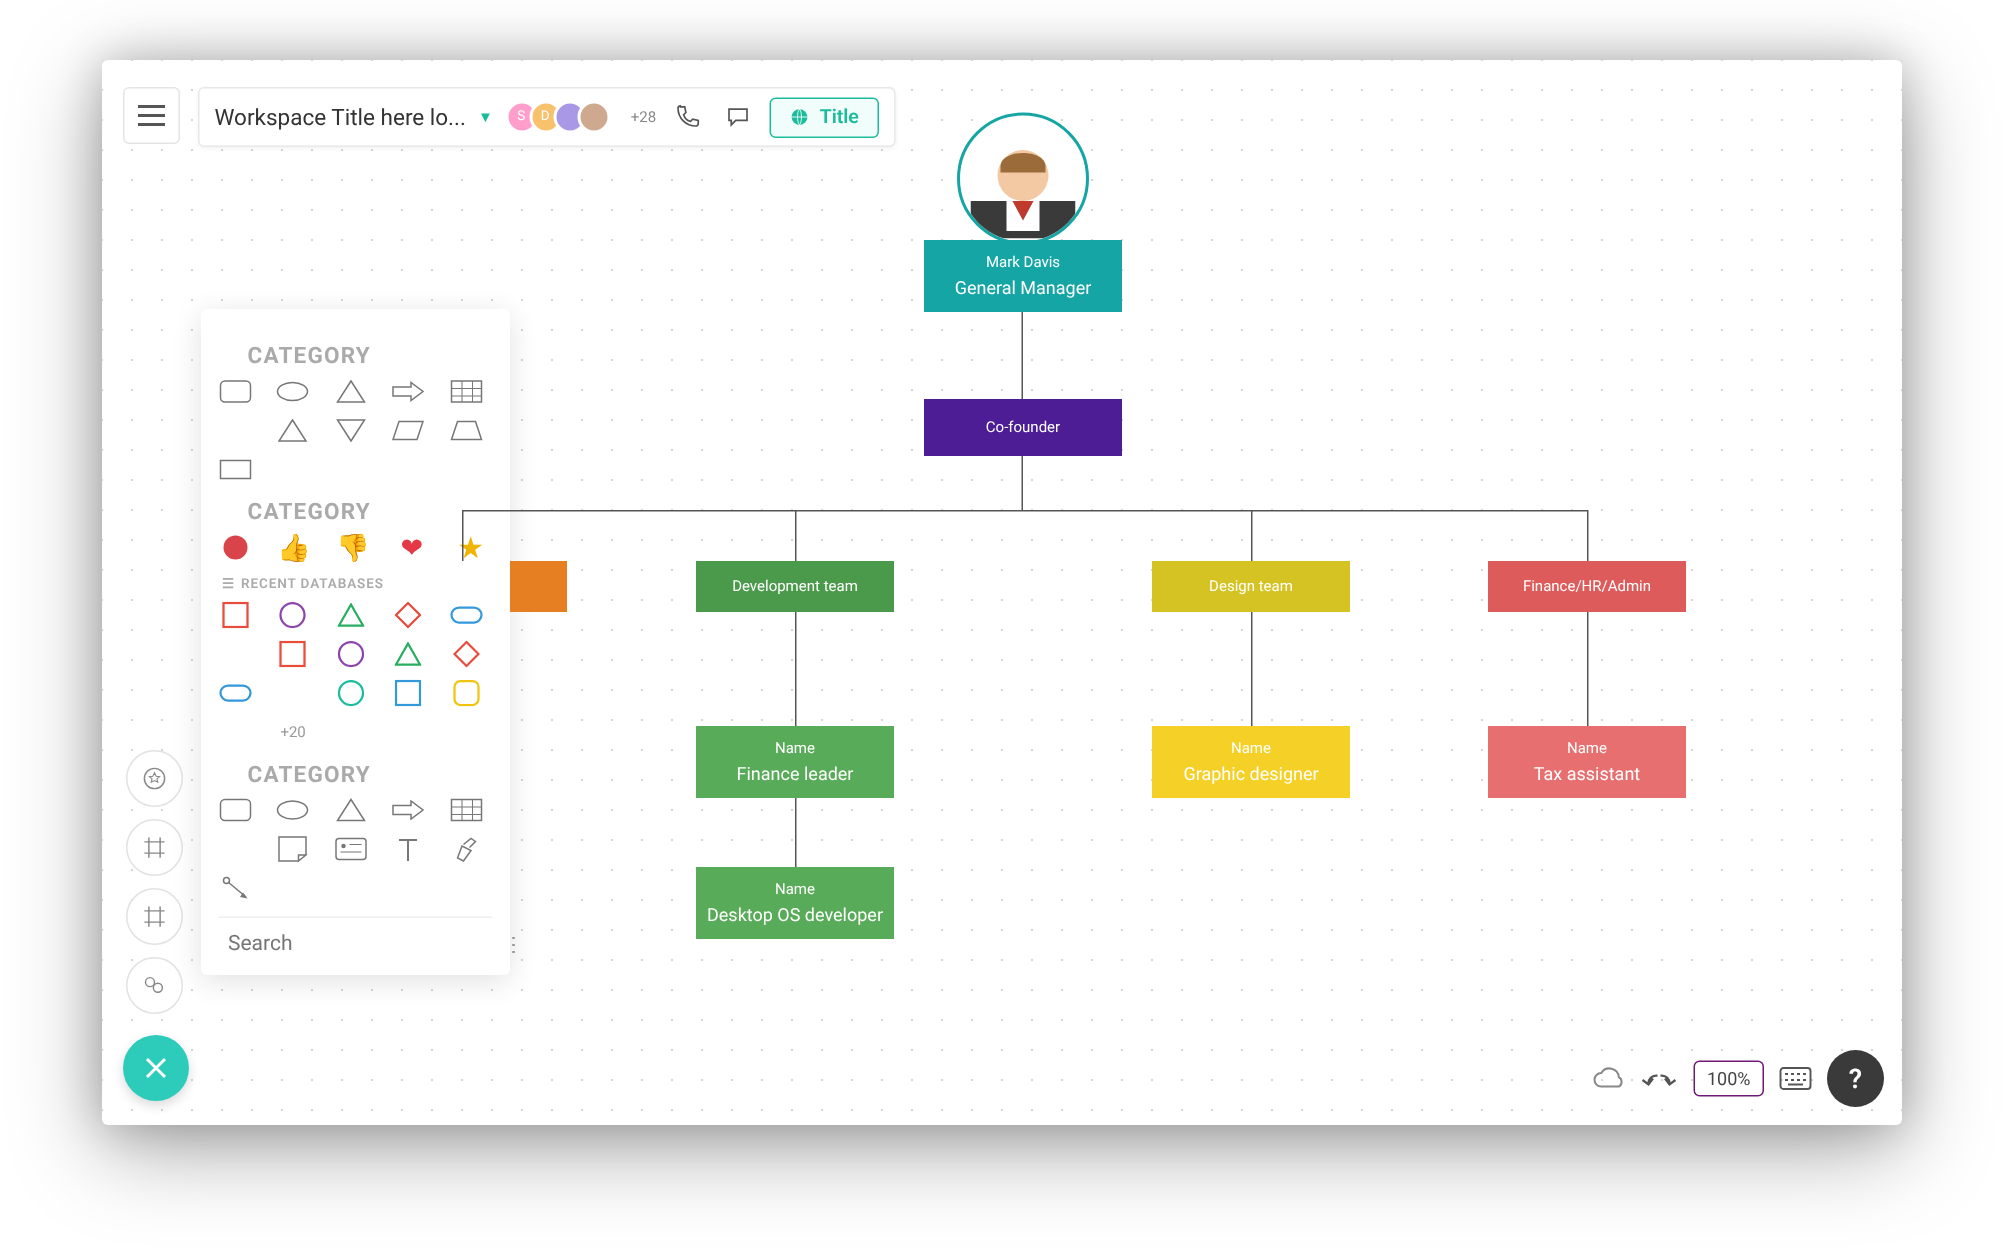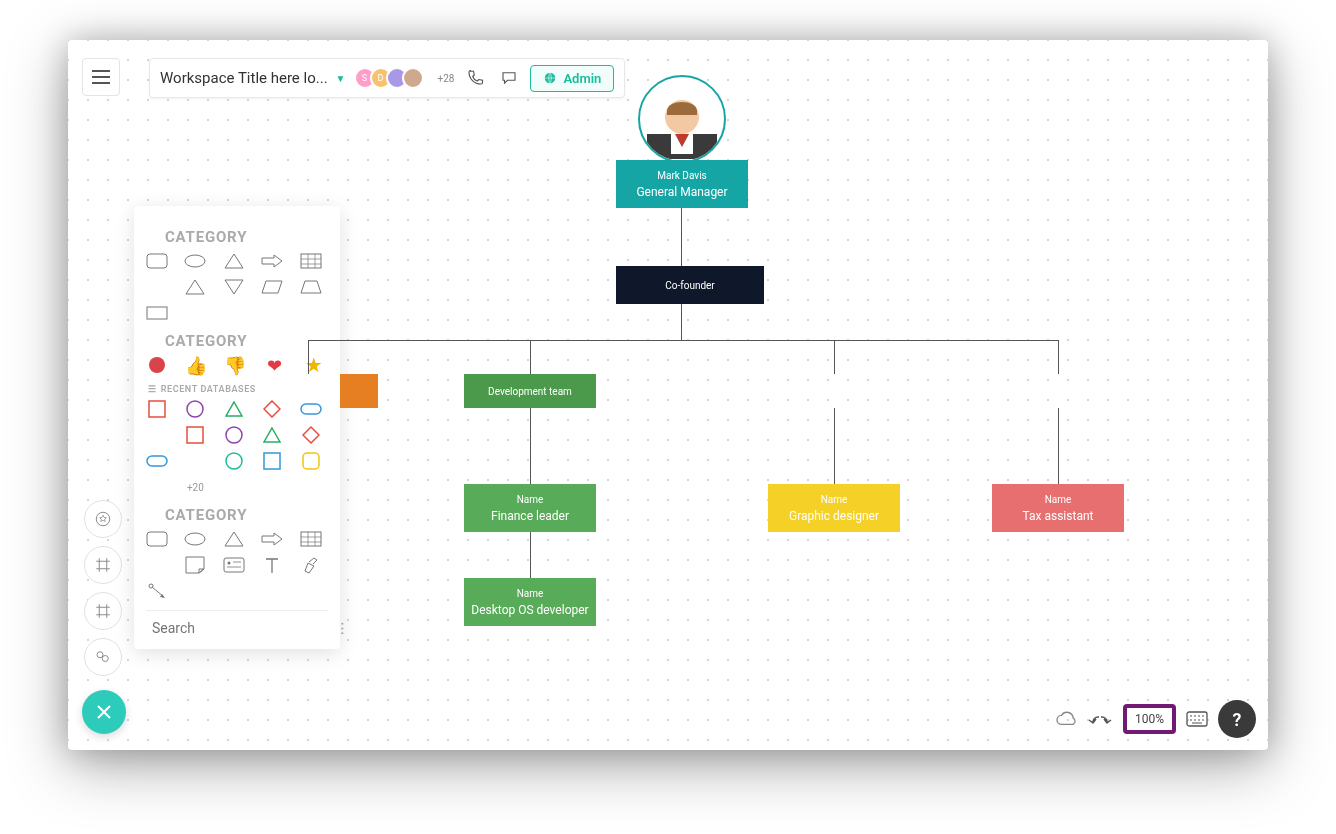--- a/index.html
+++ b/index.html
@@ -2,21 +2,21 @@
 <html><head>
 <meta charset="utf-8">
 <style>
   *{box-sizing:border-box;margin:0;padding:0;font-family:-apple-system,BlinkMacSystemFont,'Segoe UI',Roboto,sans-serif;}
   body{background:#fff;width:1336px;height:834px;overflow:hidden;position:relative;}
   .app{position:absolute;left:68px;top:40px;width:1200px;height:710px;background:#fff;box-shadow:0 15px 60px rgba(0,0,0,0.35),0 0 30px rgba(0,0,0,0.2);border-radius:4px;}
   
   .canvas{position:absolute;inset:0;background-image:radial-gradient(#d5d5d5 1px,transparent 1px);background-size:20px 20px;background-position:10px 50px;}
   
   .menu-btn{position:absolute;left:14px;top:18px;width:38px;height:38px;border:1px solid #e4e4e4;border-radius:4px;background:#fff;display:flex;align-items:center;justify-content:center;cursor:pointer;}
-  .title-bar{position:absolute;left:81px;top:18px;height:40px;background:#fff;border:1px solid #e8e8e8;border-radius:4px;display:flex;align-items:center;padding:0 10px;gap:8px;box-shadow:0 1px 3px rgba(0,0,0,0.05);}
+  .title-bar{position:absolute;left:64px;top:18px;height:40px;background:#fff;border:1px solid #e8e8e8;border-radius:4px;display:flex;align-items:center;padding:0 10px;gap:8px;box-shadow:0 1px 3px rgba(0,0,0,0.05);}
   .title-text{font-size:15px;color:#333;white-space:nowrap;}
   .chev{color:#1abc9c;font-size:10px;}
   .avatars{display:flex;align-items:center;margin-left:6px;}
   .av{width:22px;height:22px;border-radius:50%;border:2px solid #fff;margin-left:-6px;display:flex;align-items:center;justify-content:center;font-size:9px;color:#fff;}
   .avcount{font-size:10px;color:#888;margin-left:14px;}
   .icon-btn{width:26px;height:26px;display:flex;align-items:center;justify-content:center;color:#555;}
   .share-btn{border:1px solid #1abc9c;border-radius:4px;padding:5px 12px;display:flex;align-items:center;gap:6px;color:#1abc9c;font-size:13px;font-weight:600;background:#f0fdfb;}
   
   .side-tools{position:absolute;left:16px;top:460px;display:flex;flex-direction:column;gap:8px;}
   .circ{width:38px;height:38px;border-radius:50%;border:1px solid #e2e2e2;background:#fff;display:flex;align-items:center;justify-content:center;color:#666;}
@@ -35,21 +35,21 @@
   
   .chart{position:absolute;left:0;top:0;width:100%;height:100%;}
   .node{position:absolute;color:#fff;font-size:10px;display:flex;flex-direction:column;align-items:center;justify-content:center;text-align:right;line-height:1.5;}
   .node .l1{font-size:10px;}
   .node .l2{font-size:12px;}
   .avatar-circle{position:absolute;width:88px;height:88px;border:2px solid #16a5a5;border-radius:50%;background:#fff;display:flex;align-items:center;justify-content:center;overflow:hidden;}
   
   .line{position:absolute;background:#555;}
   
   .br{position:absolute;right:12px;bottom:12px;display:flex;align-items:center;gap:10px;}
-  .br .pill{background:#fff;border:4px solid #701a75;border-radius:4px;padding:4px 8px;font-size:12px;color:#444;}
+  .br .pill{background:#fff;border:1px solid #701a75;border-radius:4px;padding:4px 8px;font-size:12px;color:#444;}
   .help{width:38px;height:38px;border-radius:50%;background:#3a3a3a;color:#fff;display:flex;align-items:center;justify-content:center;font-size:18px;font-weight:600;}
 </style>
 </head>
 <body>
 
 <div class="app">
   <div class="canvas"></div>
 
   <div class="menu-btn">
     <svg width="18" height="14" viewBox="0 0 18 14">
@@ -74,21 +74,21 @@
     <div class="icon-btn">
       <svg width="18" height="18" viewBox="0 0 24 24">
           <path d="M4 5h16v10H10l-4 4v-4H4z" fill="none" stroke="#555" stroke-width="1.5"></path>
         </svg>
     </div>
     <div class="share-btn">
       <svg width="14" height="14" viewBox="0 0 24 24">
           <circle cx="12" cy="12" r="9" fill="#1abc9c"></circle>
           <path d="M3 12h18M12 3c3 3 3 15 0 18M12 3c-3 3-3 15 0 18" stroke="#fff" stroke-width="1" fill="none"></path>
         </svg>
-      <span>Admin</span>
+      <span>Title</span>
     </div>
   </div>
 
   <div class="side-tools">
     <div class="circ">
         <svg width="18" height="18" viewBox="0 0 24 24">
           <circle cx="12" cy="12" r="9" fill="none" stroke="#888" stroke-width="1.3"></circle>
           <path d="M12 7l1.5 3 3 .3-2.3 2 .7 3L12 13.8 9.1 15.3l.7-3L7.5 10.3l3-.3z" fill="none" stroke="#888" stroke-width="1"></path>
         </svg>
       </div>
@@ -351,37 +351,43 @@
       </svg>
     </div>
 
     <div class="node" style="left:548px;top:120px;width:132px;height:48px;background:#16a5a5">
       <div class="l1">Mark Davis</div>
       <div class="l2">General Manager</div>
     </div>
 
     <div class="line" style="left:613px;top:168px;width:1px;height:58px"></div>
 
-    <div class="node" style="left:548px;top:226px;width:148px;height:38px;background:#0f172a">
+    <div class="node" style="left:548px;top:226px;width:132px;height:38px;background:#4c1d95">
       <div class="l1">Co-founder</div>
     </div>
 
     <div class="line" style="left:613px;top:264px;width:1px;height:36px"></div>
 
     <div class="line" style="left:240px;top:300px;width:750px;height:1px"></div>
 
     <div class="line" style="left:240px;top:300px;width:1px;height:34px"></div>
     <div class="line" style="left:462px;top:300px;width:1px;height:34px"></div>
     <div class="line" style="left:766px;top:300px;width:1px;height:34px"></div>
     <div class="line" style="left:990px;top:300px;width:1px;height:34px"></div>
 
     <div class="node" style="left:272px;top:334px;width:38px;height:34px;background:#e67e22"></div>
     <div class="node" style="left:396px;top:334px;width:132px;height:34px;background:#4b9a4b">
       <div class="l1">Development team</div>
     </div>
+    <div class="node" style="left:700px;top:334px;width:132px;height:34px;background:#d4c322">
+      <div class="l1">Design team</div>
+    </div>
+    <div class="node" style="left:924px;top:334px;width:132px;height:34px;background:#de5b5b">
+      <div class="l1">Finance/HR/Admin</div>
+    </div>
 
     <div class="line" style="left:462px;top:368px;width:1px;height:76px"></div>
     <div class="line" style="left:766px;top:368px;width:1px;height:76px"></div>
     <div class="line" style="left:990px;top:368px;width:1px;height:76px"></div>
 
     <div class="node" style="left:396px;top:444px;width:132px;height:48px;background:#58ab58">
       <div class="l1">Name</div>
       <div class="l2">Finance leader</div>
     </div>
     <div class="node" style="left:700px;top:444px;width:132px;height:48px;background:#f5d027;color:#fff">

